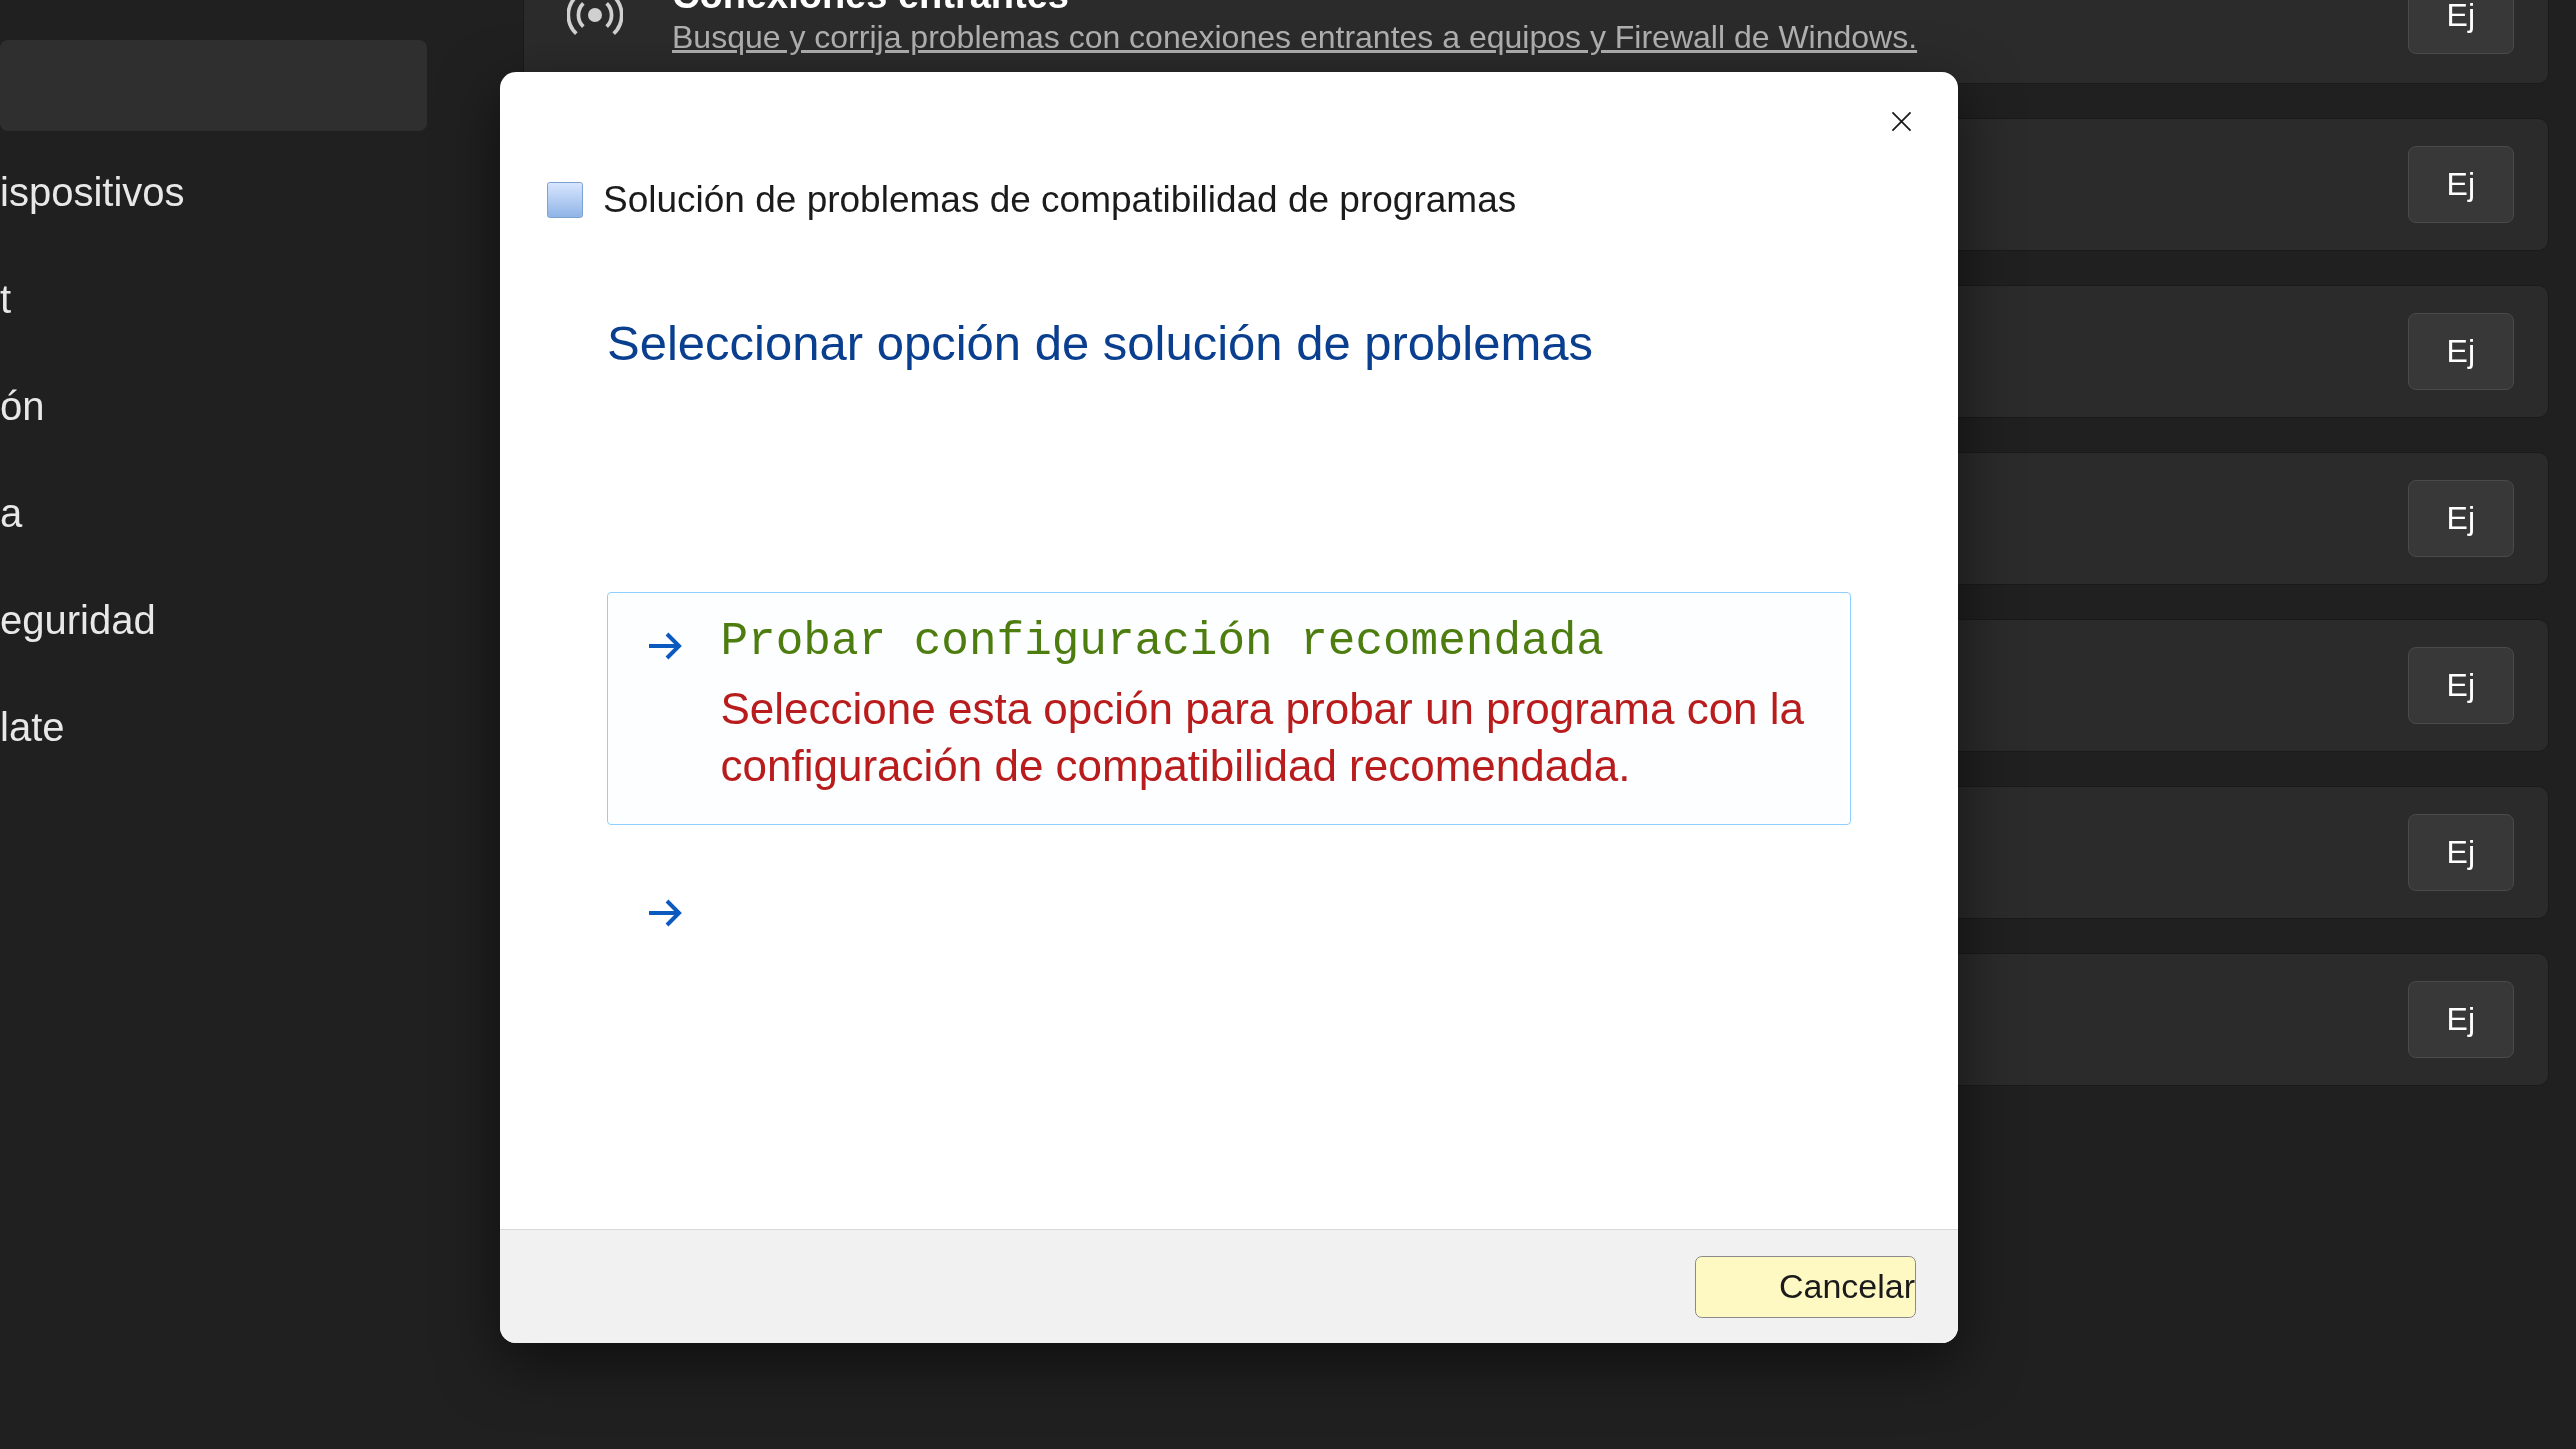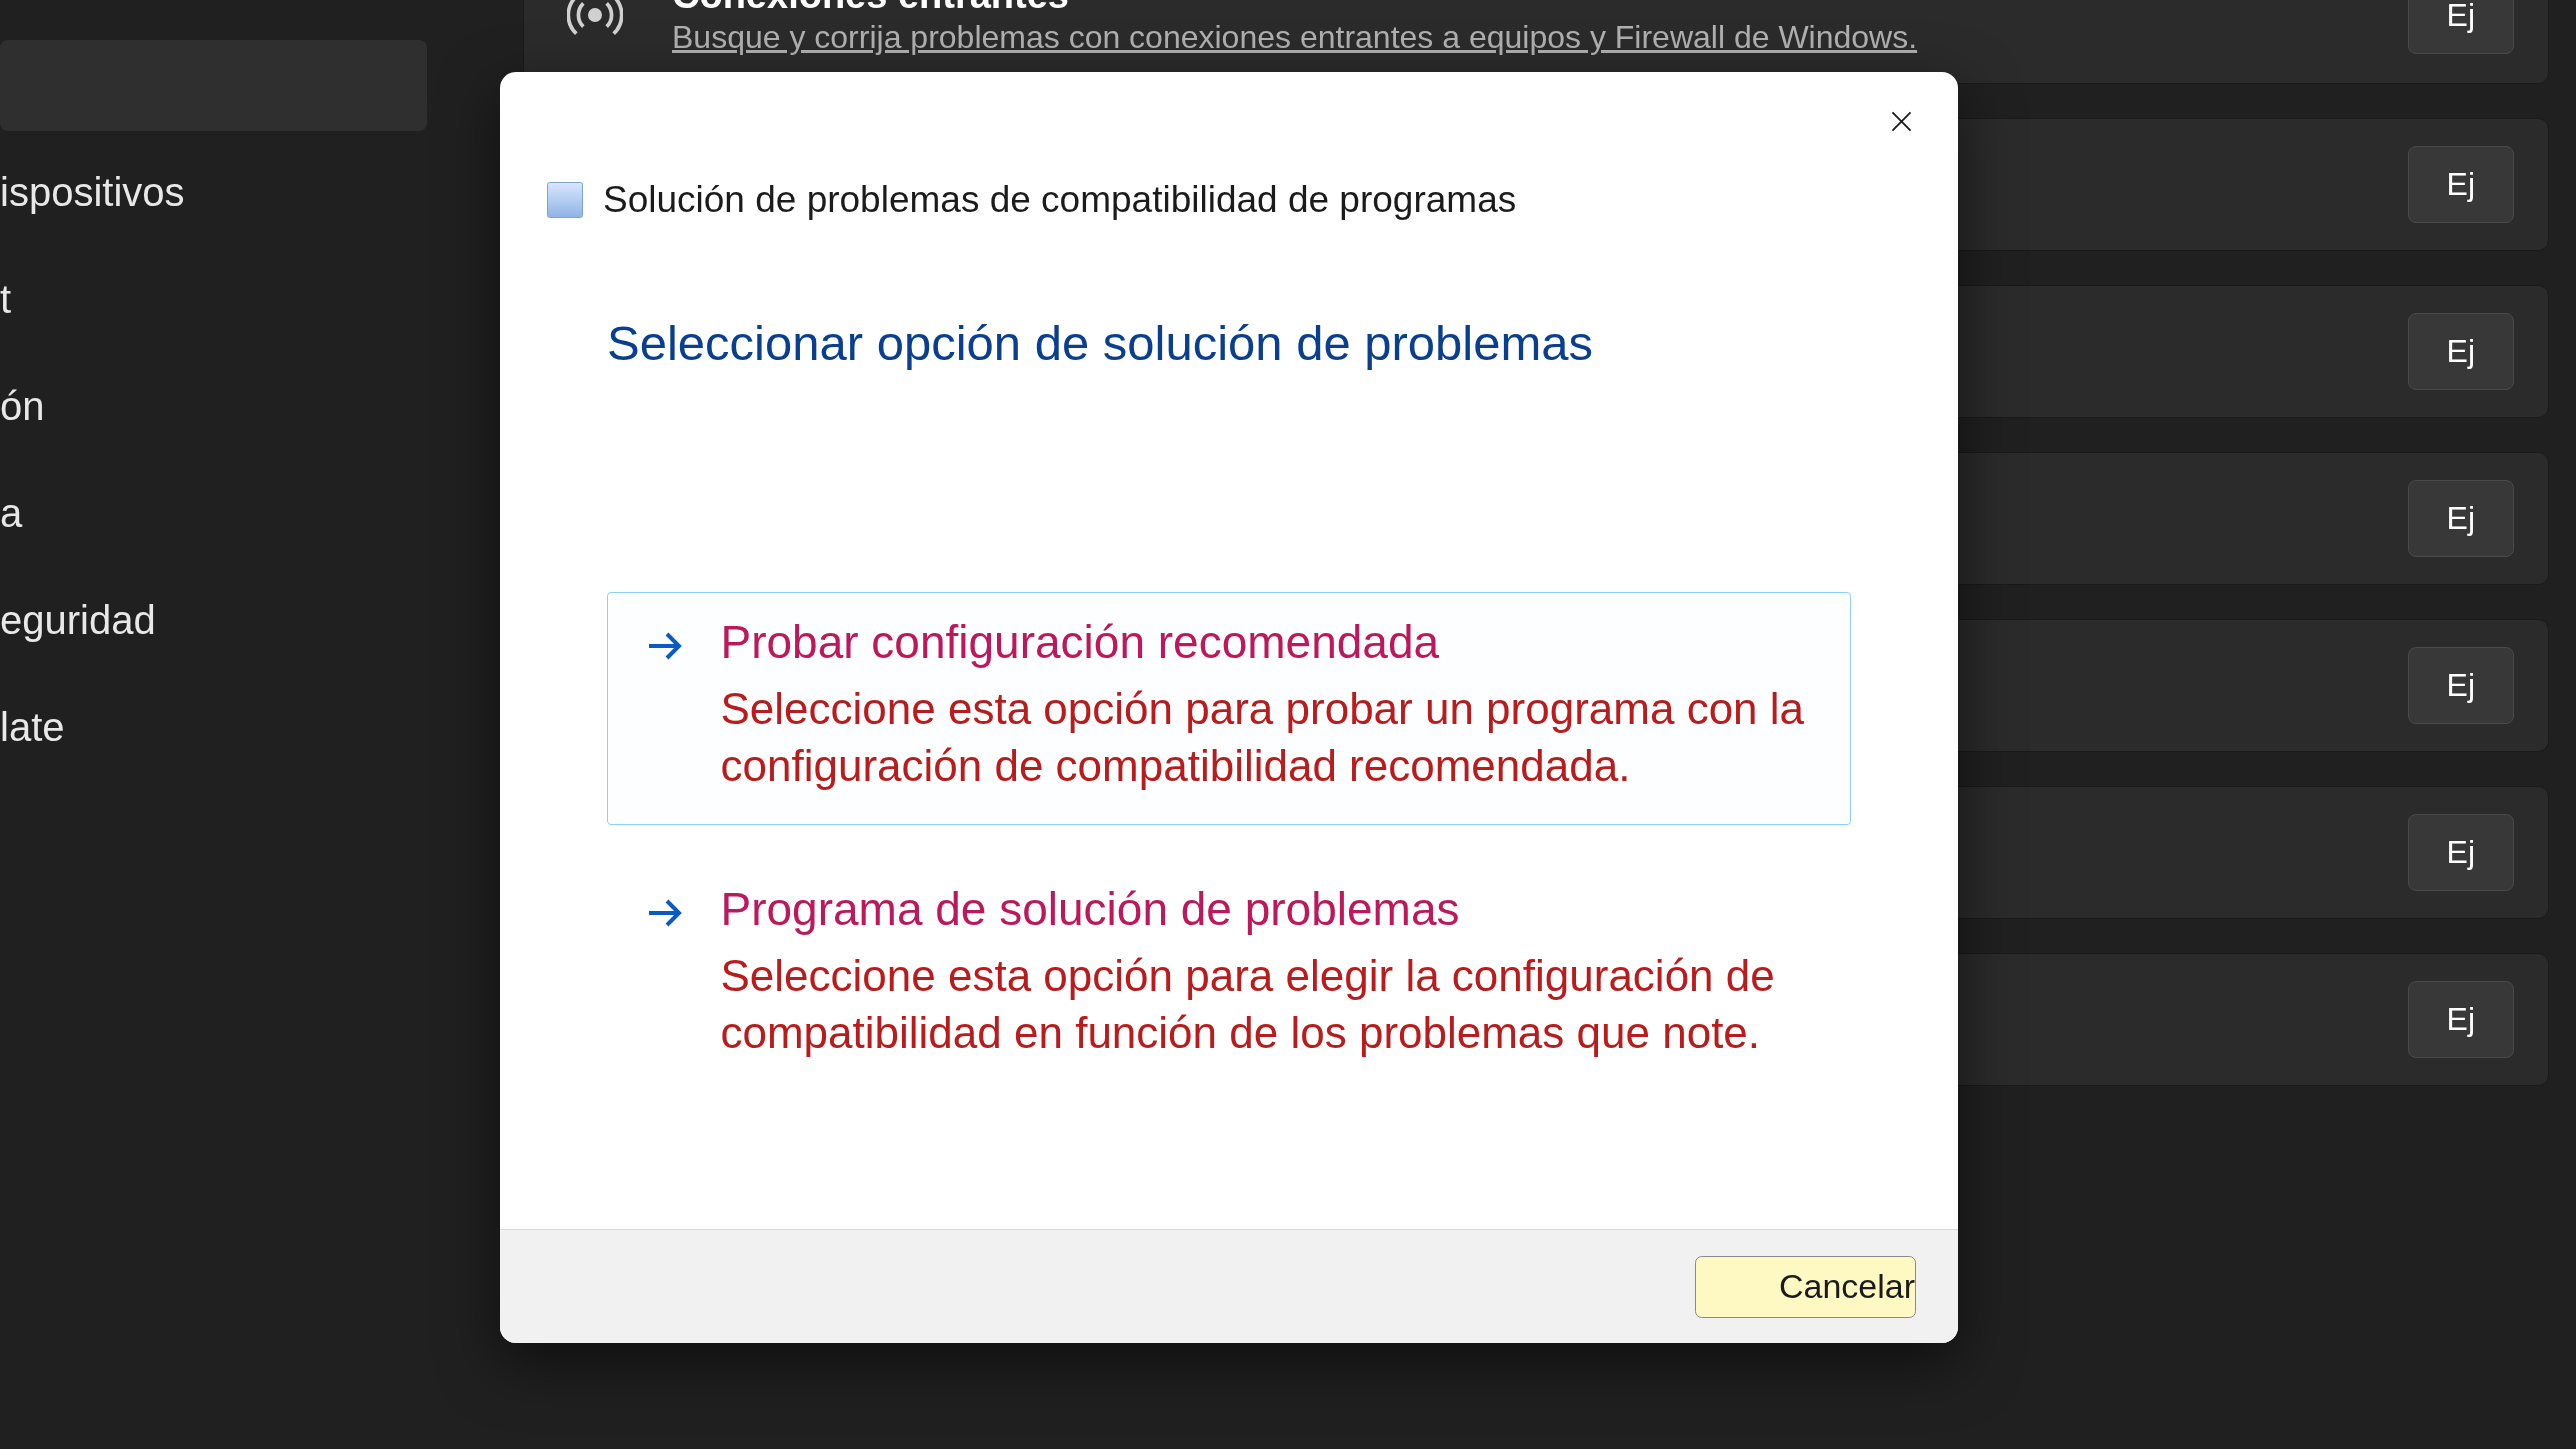--- a/index.html
+++ b/index.html
@@ -48,21 +48,21 @@
   .option {
     border: 1.3px solid transparent;
     border-radius: 4px;
     padding: 23px 31px 29.5px 31px;
     display: flex; gap: 29.5px;
     cursor: pointer;
   }
   .option.highlight { border-color: #8fcfff; background: #fcfeff; }
   .opt-arrow { flex: 0 0 52px; height: 52px; display: flex; align-items: center; justify-content: center; margin-top: 4px; }
   .opt-texts { flex: 1; }
-  .opt-title { font-size: 46px; color: #be185d; line-height: 1.15; }
+  .opt-title { font-size: 46px; color: #4d7c0f; line-height: 1.15; font-family: Liberation Mono, monospace; }
   .opt-sub   { font-size: 44px; color: #b91c1c; line-height: 1.3; margin-top: 11px; }
 
   .modal-footer {
     margin-top: auto;
     height: 114px;
     background: #f1f1f1;
     border-top: 1.3px solid #d8d8d8;
     display: flex; justify-content: flex-end; align-items: center;
     padding-right: 42px;
   }
@@ -172,24 +172,20 @@
         <div class="opt-sub">Seleccione esta opción para probar un programa con la configuración de compatibilidad recomendada.</div>
       </div>
     </div>
 
     <div class="option">
       <span class="opt-arrow">
         <svg width="48" height="48" viewBox="0 0 24 24" fill="none" stroke="#0a5ac0" stroke-width="2">
           <path d="M4 12h15M13 6l6 6-6 6"></path>
         </svg>
       </span>
-      <div class="opt-texts">
-        <div class="opt-title">Programa de solución de problemas</div>
-        <div class="opt-sub">Seleccione esta opción para elegir la configuración de compatibilidad en función de los problemas que note.</div>
-      </div>
     </div>
 
   </div>
 
   <div class="modal-footer">
     <button class="cancel-btn">Cancelar</button>
   </div>
 </div>
 
 

